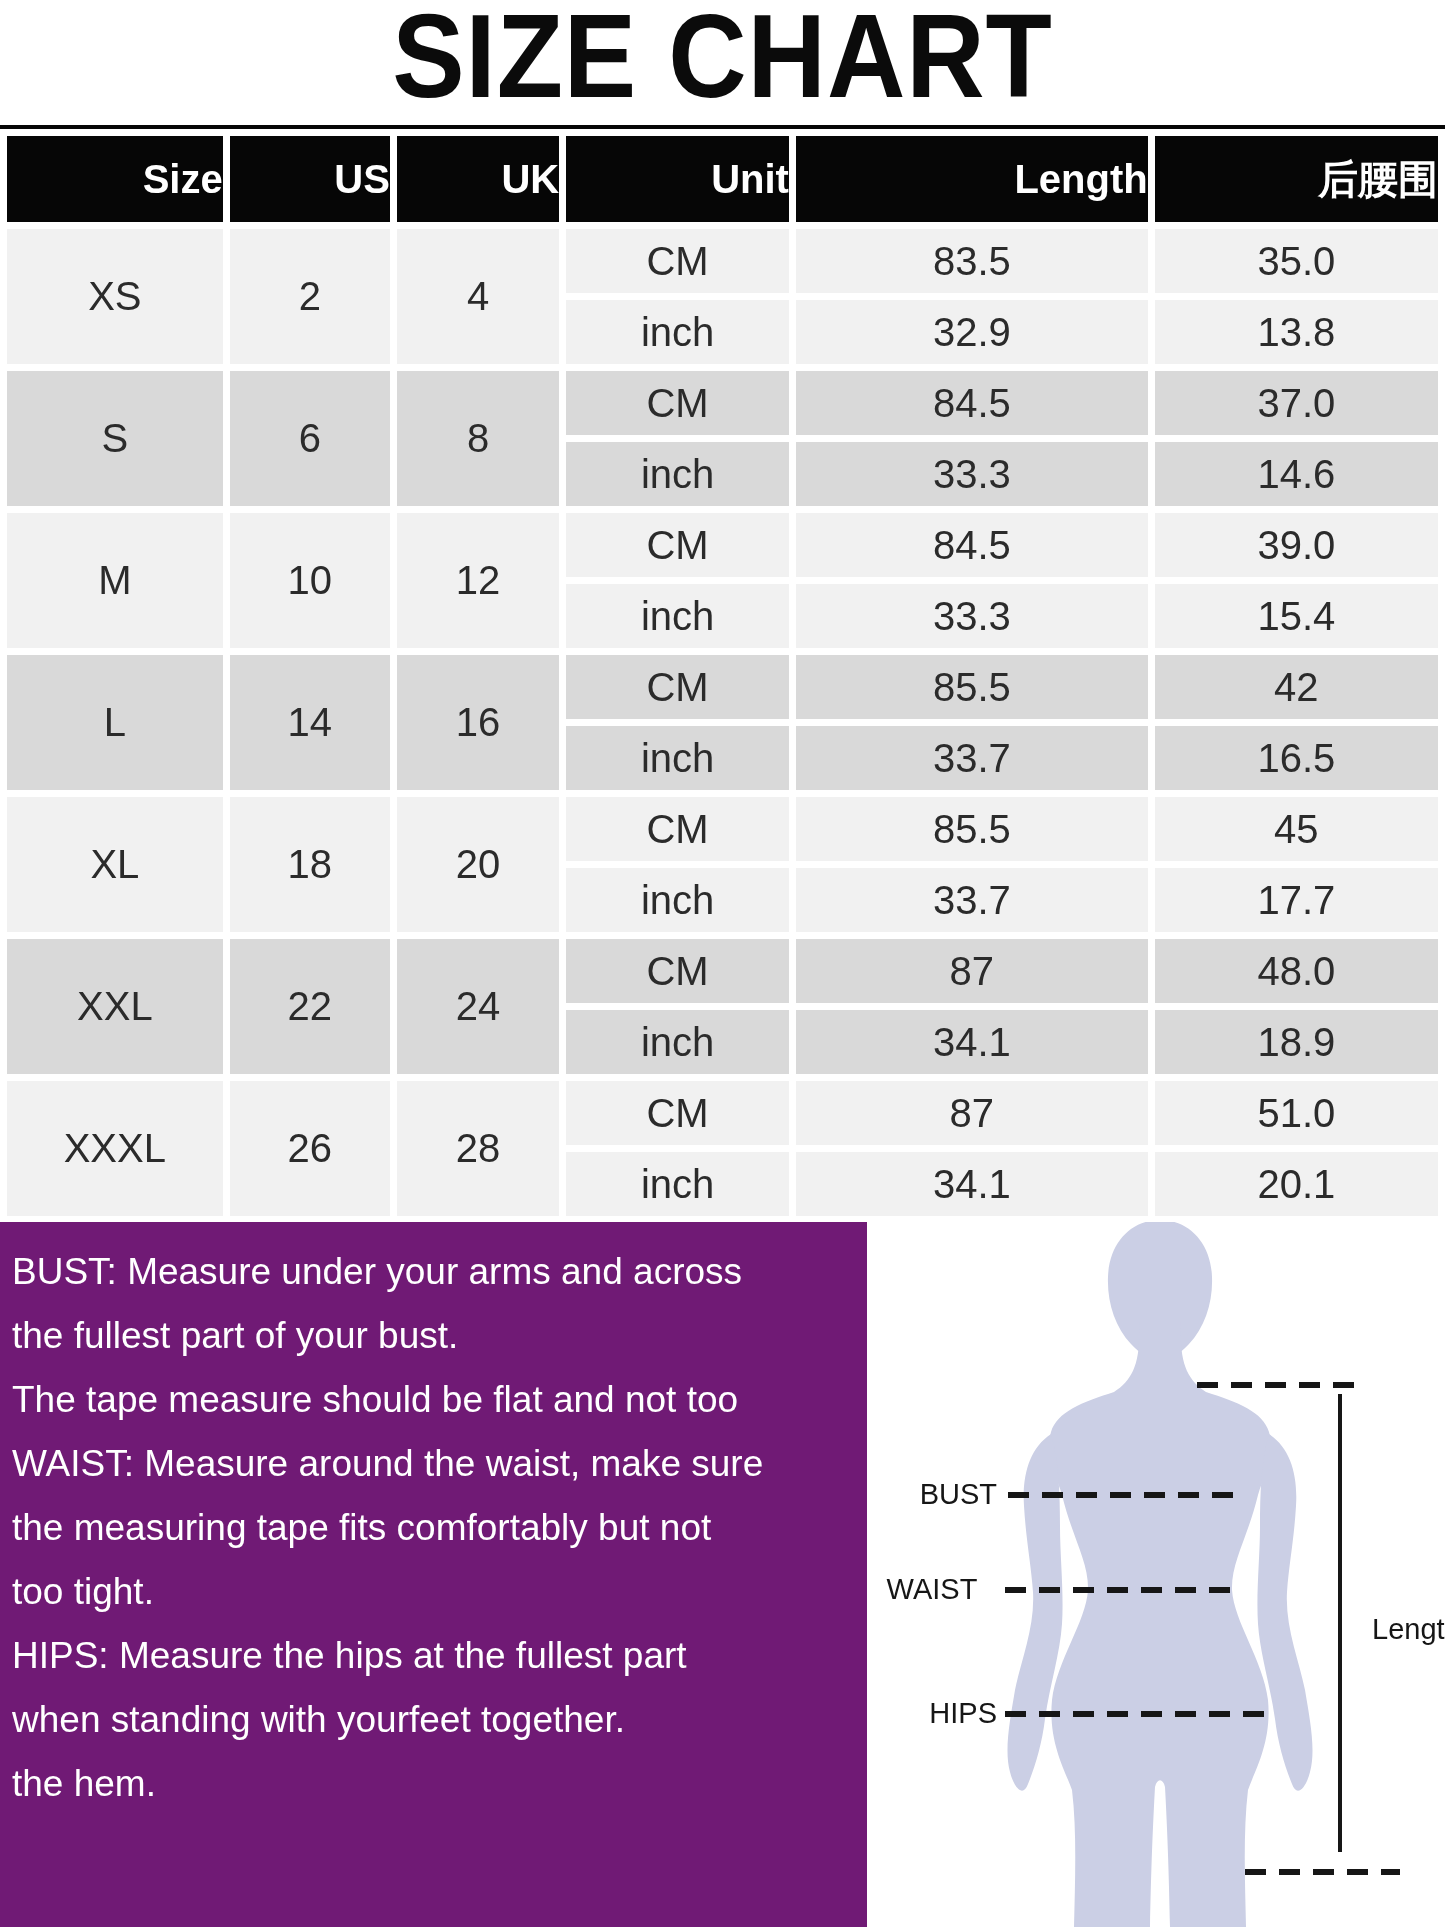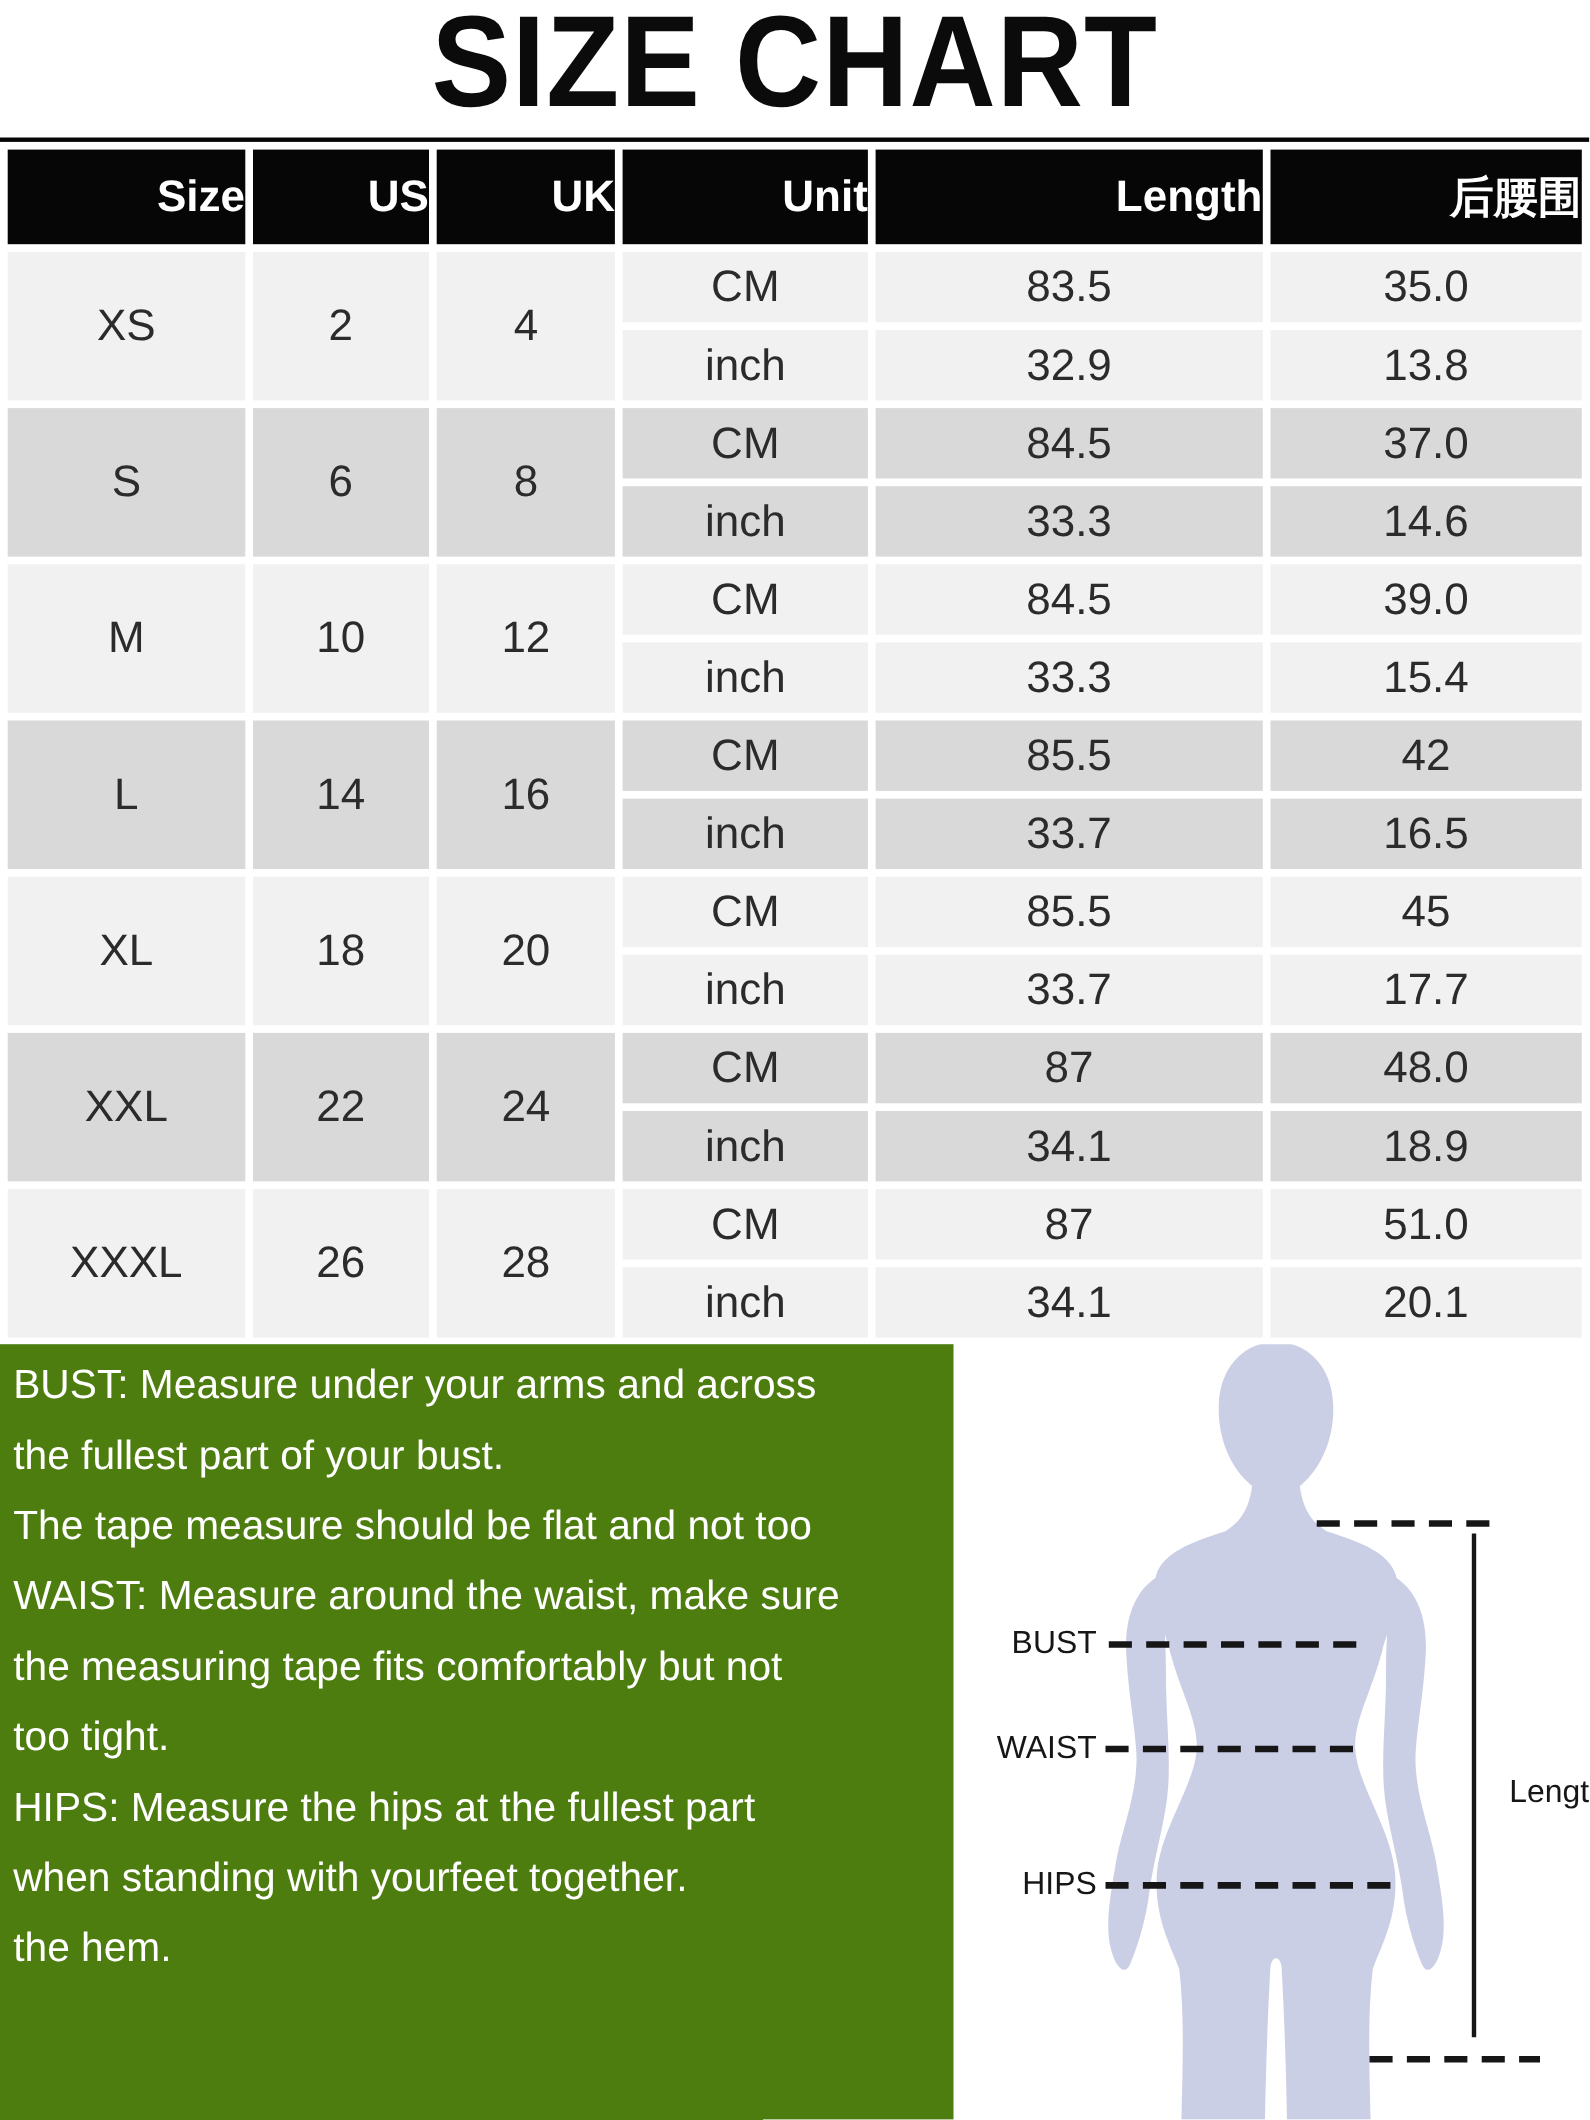--- a/index.html
+++ b/index.html
@@ -16,21 +16,21 @@
   table.size-table { position:absolute; top:129px; left:0; width:1445px;
                      border-collapse:separate; border-spacing:7px; table-layout:fixed; }
   table.size-table th { background:#060606; color:#ffffff; font-size:40px; font-weight:700;
                         height:86px; text-align:right; vertical-align:middle; }
   table.size-table td { font-size:40px; color:#2b2b2b; text-align:center; vertical-align:middle;
                         height:64px; font-weight:400; }
   tr.light td { background:#f1f1f1; }
   tr.dark  td { background:#d9d9d9; }
 
   .info-panel { position:absolute; left:0; top:1222px; width:867px; height:705px;
-                background:#4d7c0f; color:#ffffff; padding:5px 0 0 12px; overflow:hidden; }
+                background:#701a75; color:#ffffff; padding:18px 0 0 12px; overflow:hidden; }
   .info-line { height:64px; line-height:64px; font-size:37px; white-space:nowrap; }
 
   .diagram { position:absolute; left:867px; top:1222px; width:578px; height:705px; background:#ffffff; }
   .diagram svg { position:absolute; left:0; top:0; }
   .diag-label { position:absolute; font-size:29px; color:#161616; }
   .lbl-right { left:0; width:130px; text-align:right; }
 </style>
 </head>
 <body>
 
@@ -220,18 +220,18 @@
       <g stroke="#161616" stroke-width="6">
         <line x1="330" y1="163" x2="498" y2="163" stroke-dasharray="21 13"></line>
         <line x1="141" y1="273" x2="373" y2="273" stroke-dasharray="21 13"></line>
         <line x1="138" y1="368" x2="368" y2="368" stroke-dasharray="21 13"></line>
         <line x1="138" y1="492" x2="407" y2="492" stroke-dasharray="21 13"></line>
         <line x1="378" y1="650" x2="533" y2="650" stroke-dasharray="21 13"></line>
         <line x1="473" y1="172" x2="473" y2="630" stroke-width="4"></line>
       </g>
     </svg>
     <div class="diag-label lbl-right" style="top:256px;">BUST</div>
-    <div class="diag-label lbl-right" style="top:351px;">WAIST</div>
+    <div class="diag-label lbl-right" style="top:351px;text-align:center;">WAIST</div>
     <div class="diag-label lbl-right" style="top:475px;">HIPS</div>
     <div class="diag-label" style="left:505px; top:391px;">Length</div>
   </div>
 
 </div>
 
 </body></html>

